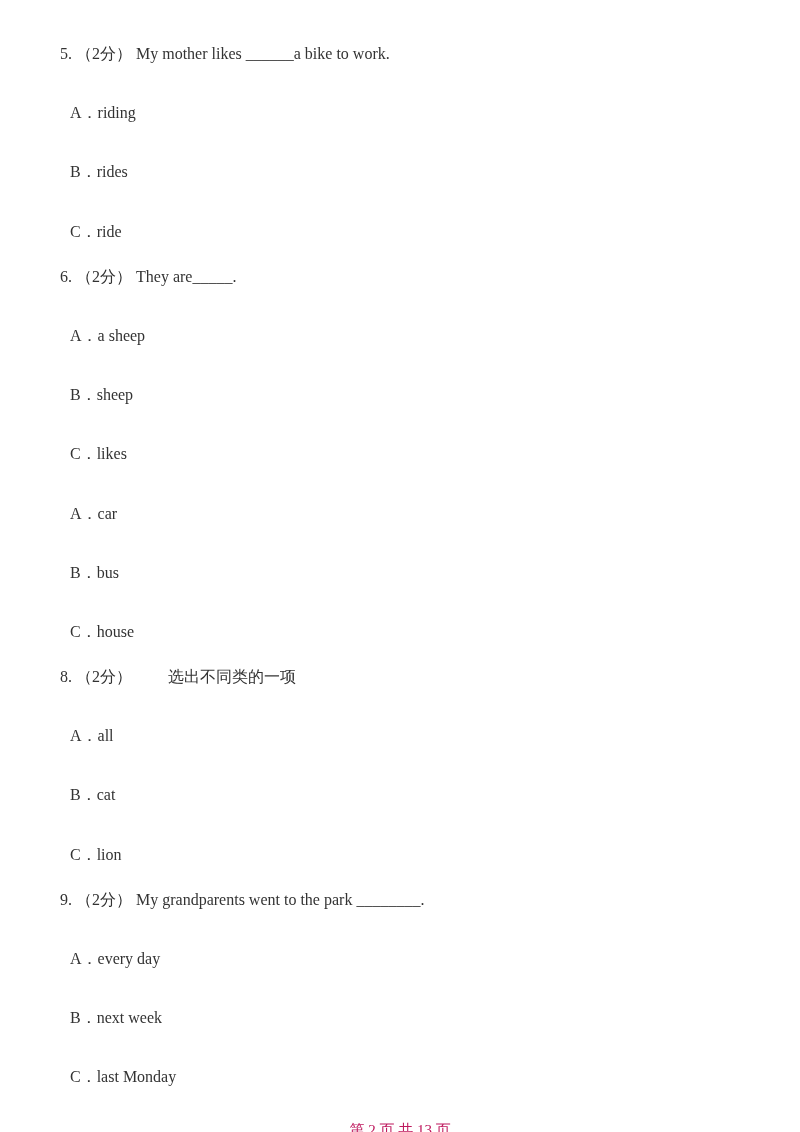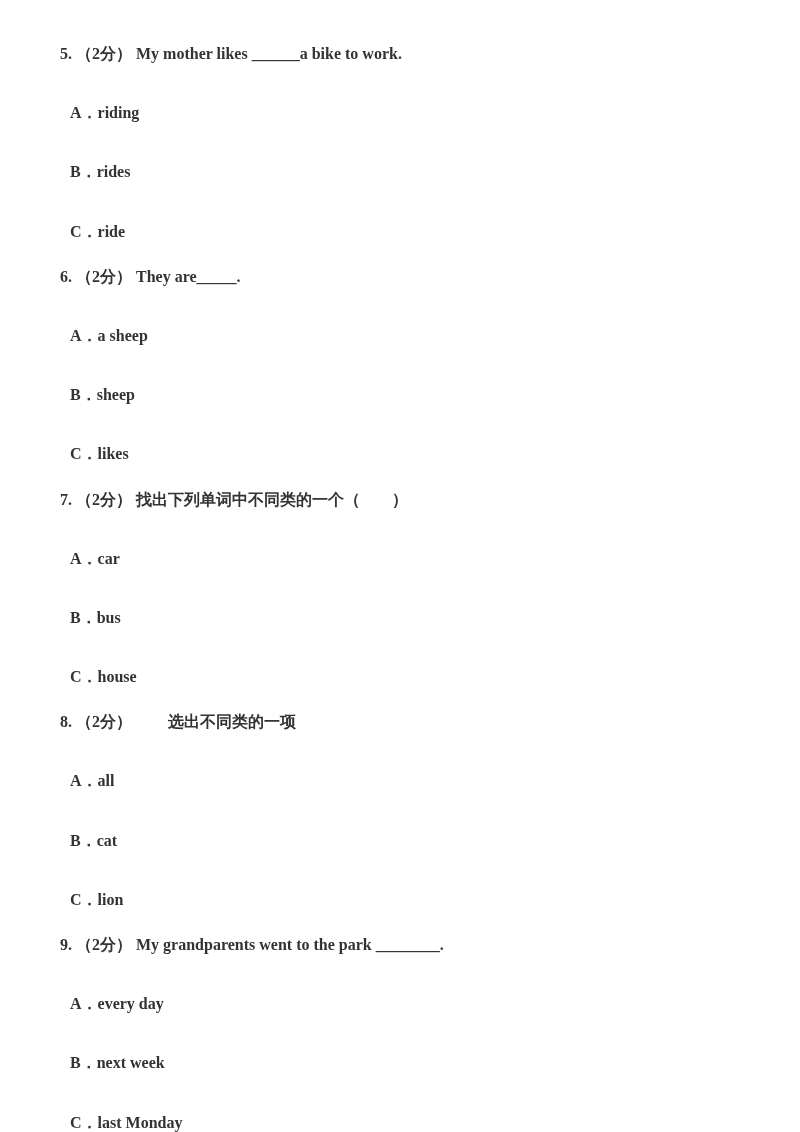--- a/index.html
+++ b/index.html
@@ -11,21 +11,20 @@
       background: #fff;
       font-family: "SimSun", "宋体", serif;
       font-size: 16px;
       color: #333;
       width: 800px;
       min-height: 1132px;
       padding: 40px 60px 40px 60px;
     }
     .question-block {
       margin-bottom: 18px;
-      font-weight: bold;
     }
     .question-title {
       margin-bottom: 10px;
       line-height: 1.7;
     }
     .option {
       margin-bottom: 8px;
       line-height: 1.7;
       padding-left: 10px;
       margin-top: 32px;
@@ -70,25 +69,20 @@
     </div>
     <div class="option">
       <span>B．</span><span>sheep</span>
     </div>
     <div class="option">
       <span>C．</span><span>likes</span>
     </div>
   </div>
 
   <div class="question-block">
-    <div class="question-title">
-      <span>7.</span>
-      <span>（2分）</span>
-      <span>找出下列单词中不同类的一个（　　）</span>
-    </div>
     <div class="option">
       <span>A．</span><span>car</span>
     </div>
     <div class="option">
       <span>B．</span><span>bus</span>
     </div>
     <div class="option">
       <span>C．</span><span>house</span>
     </div>
   </div>

